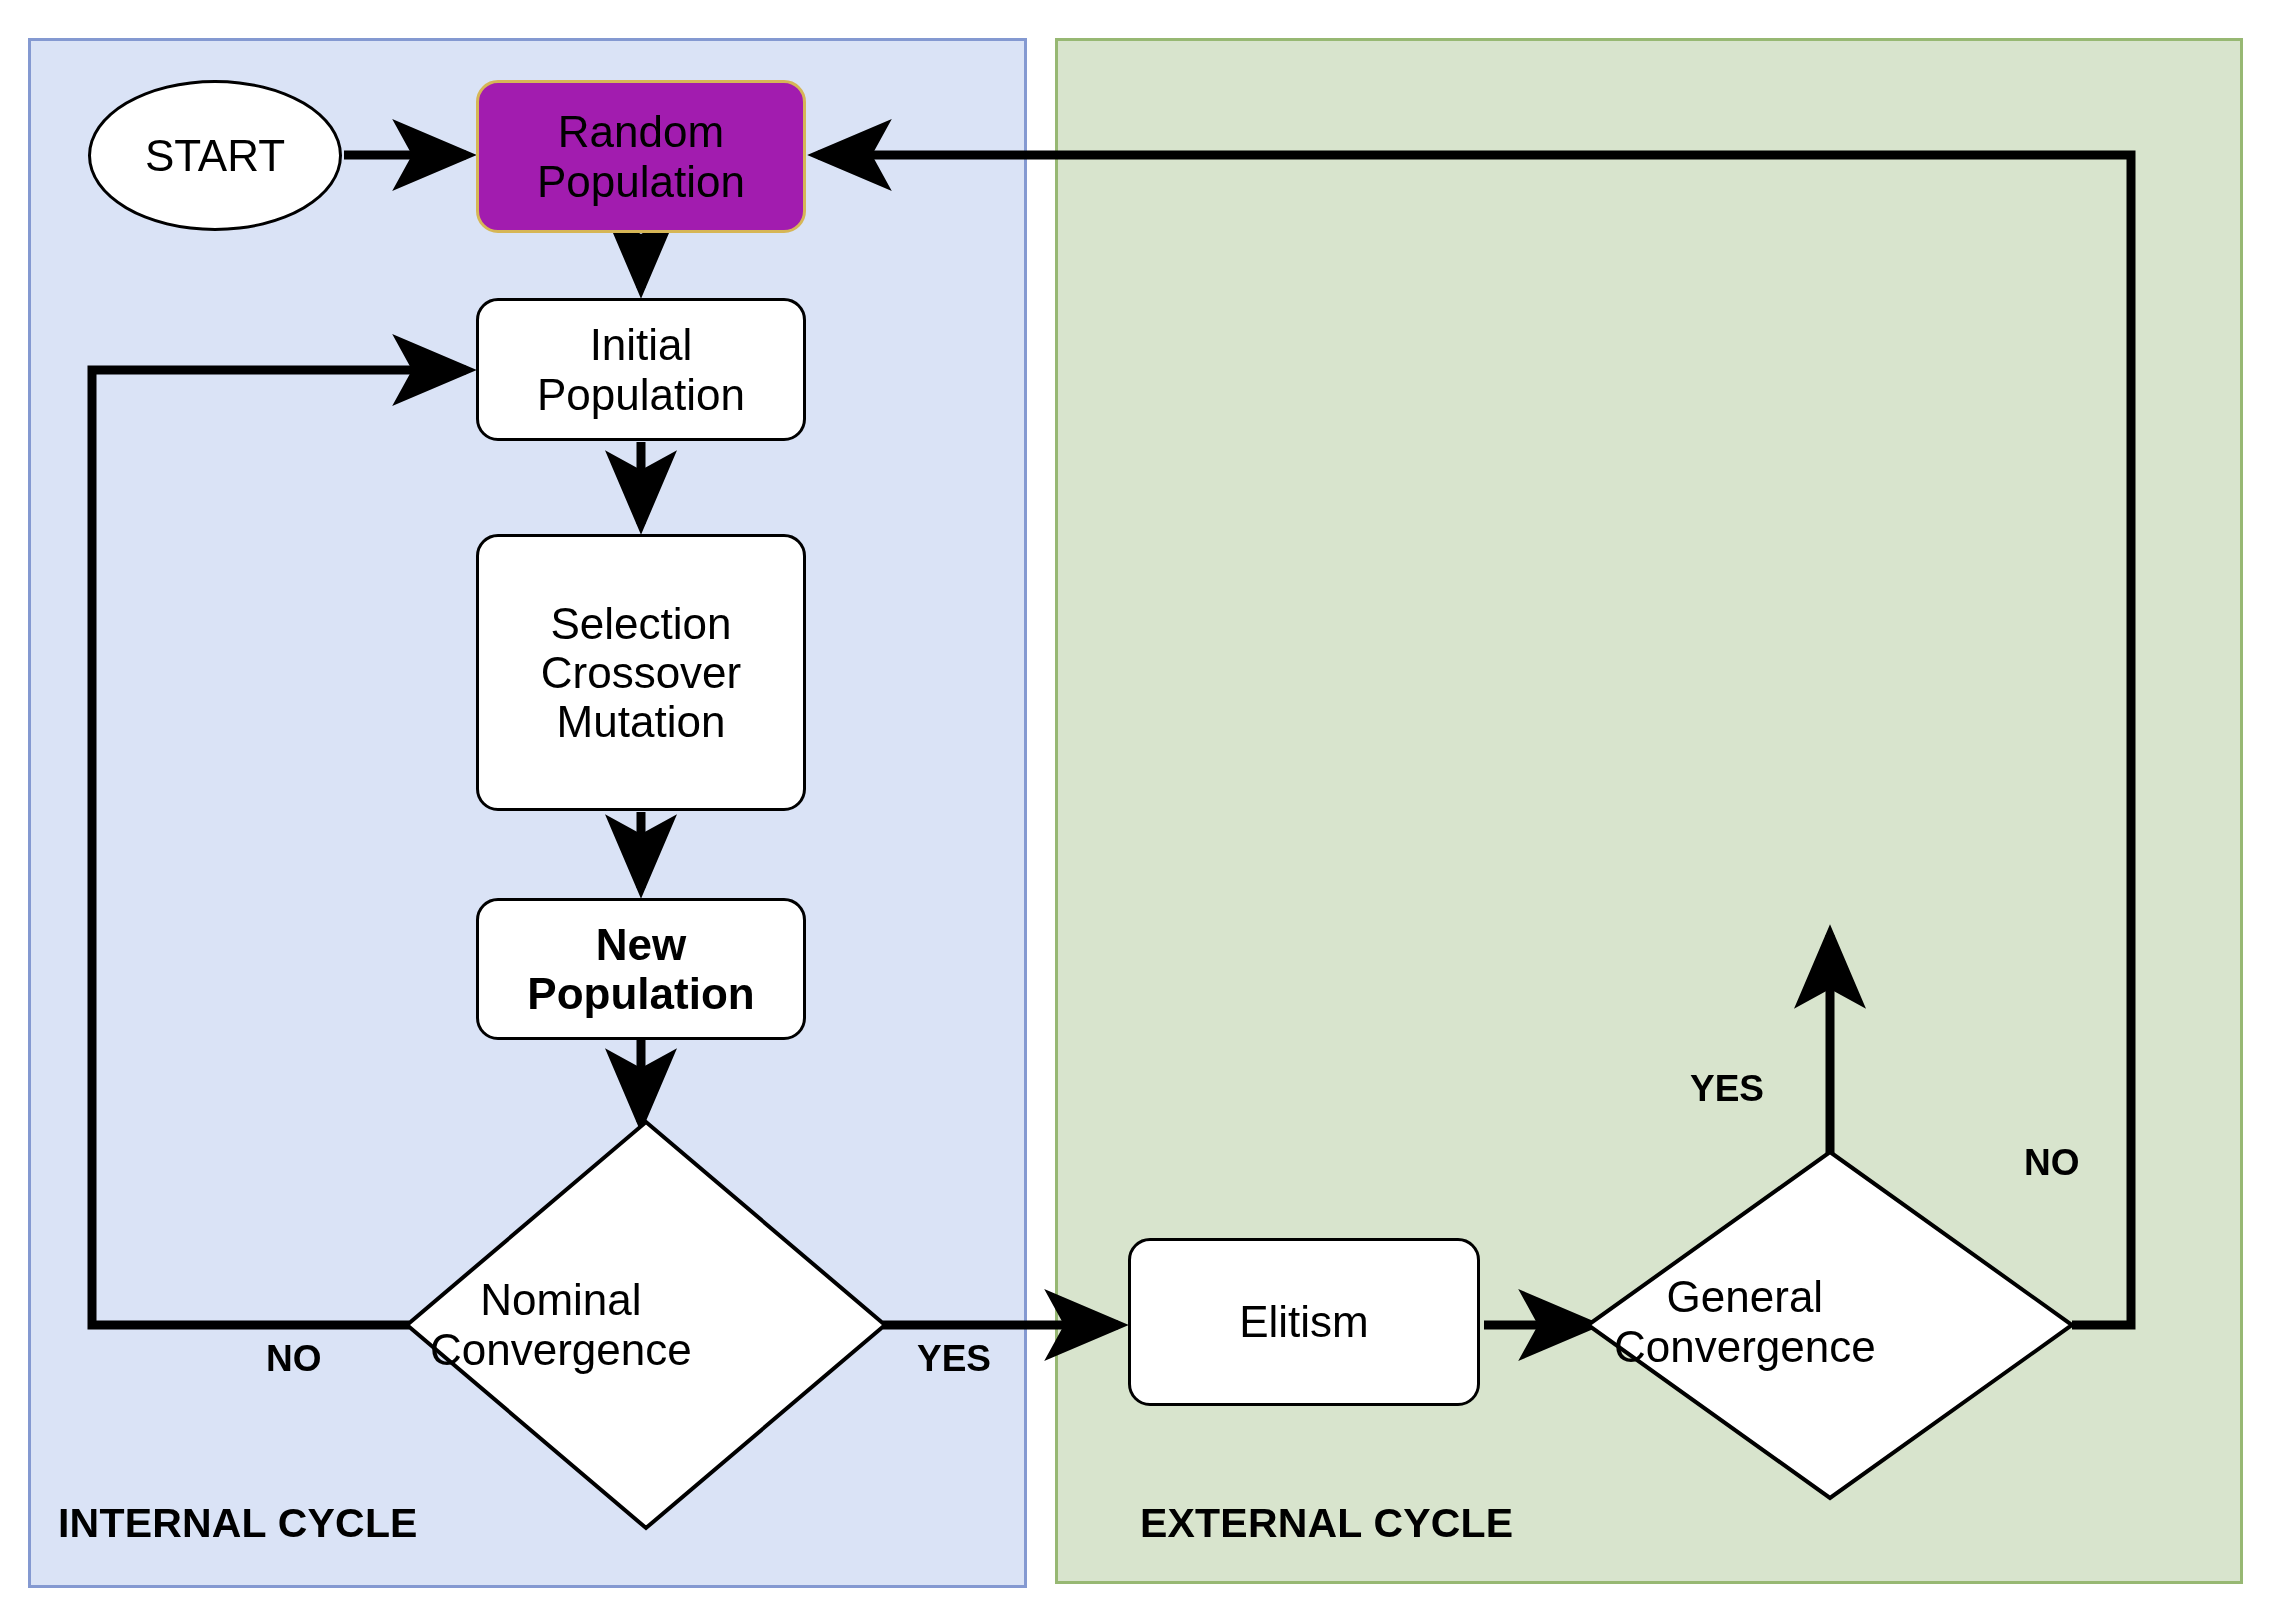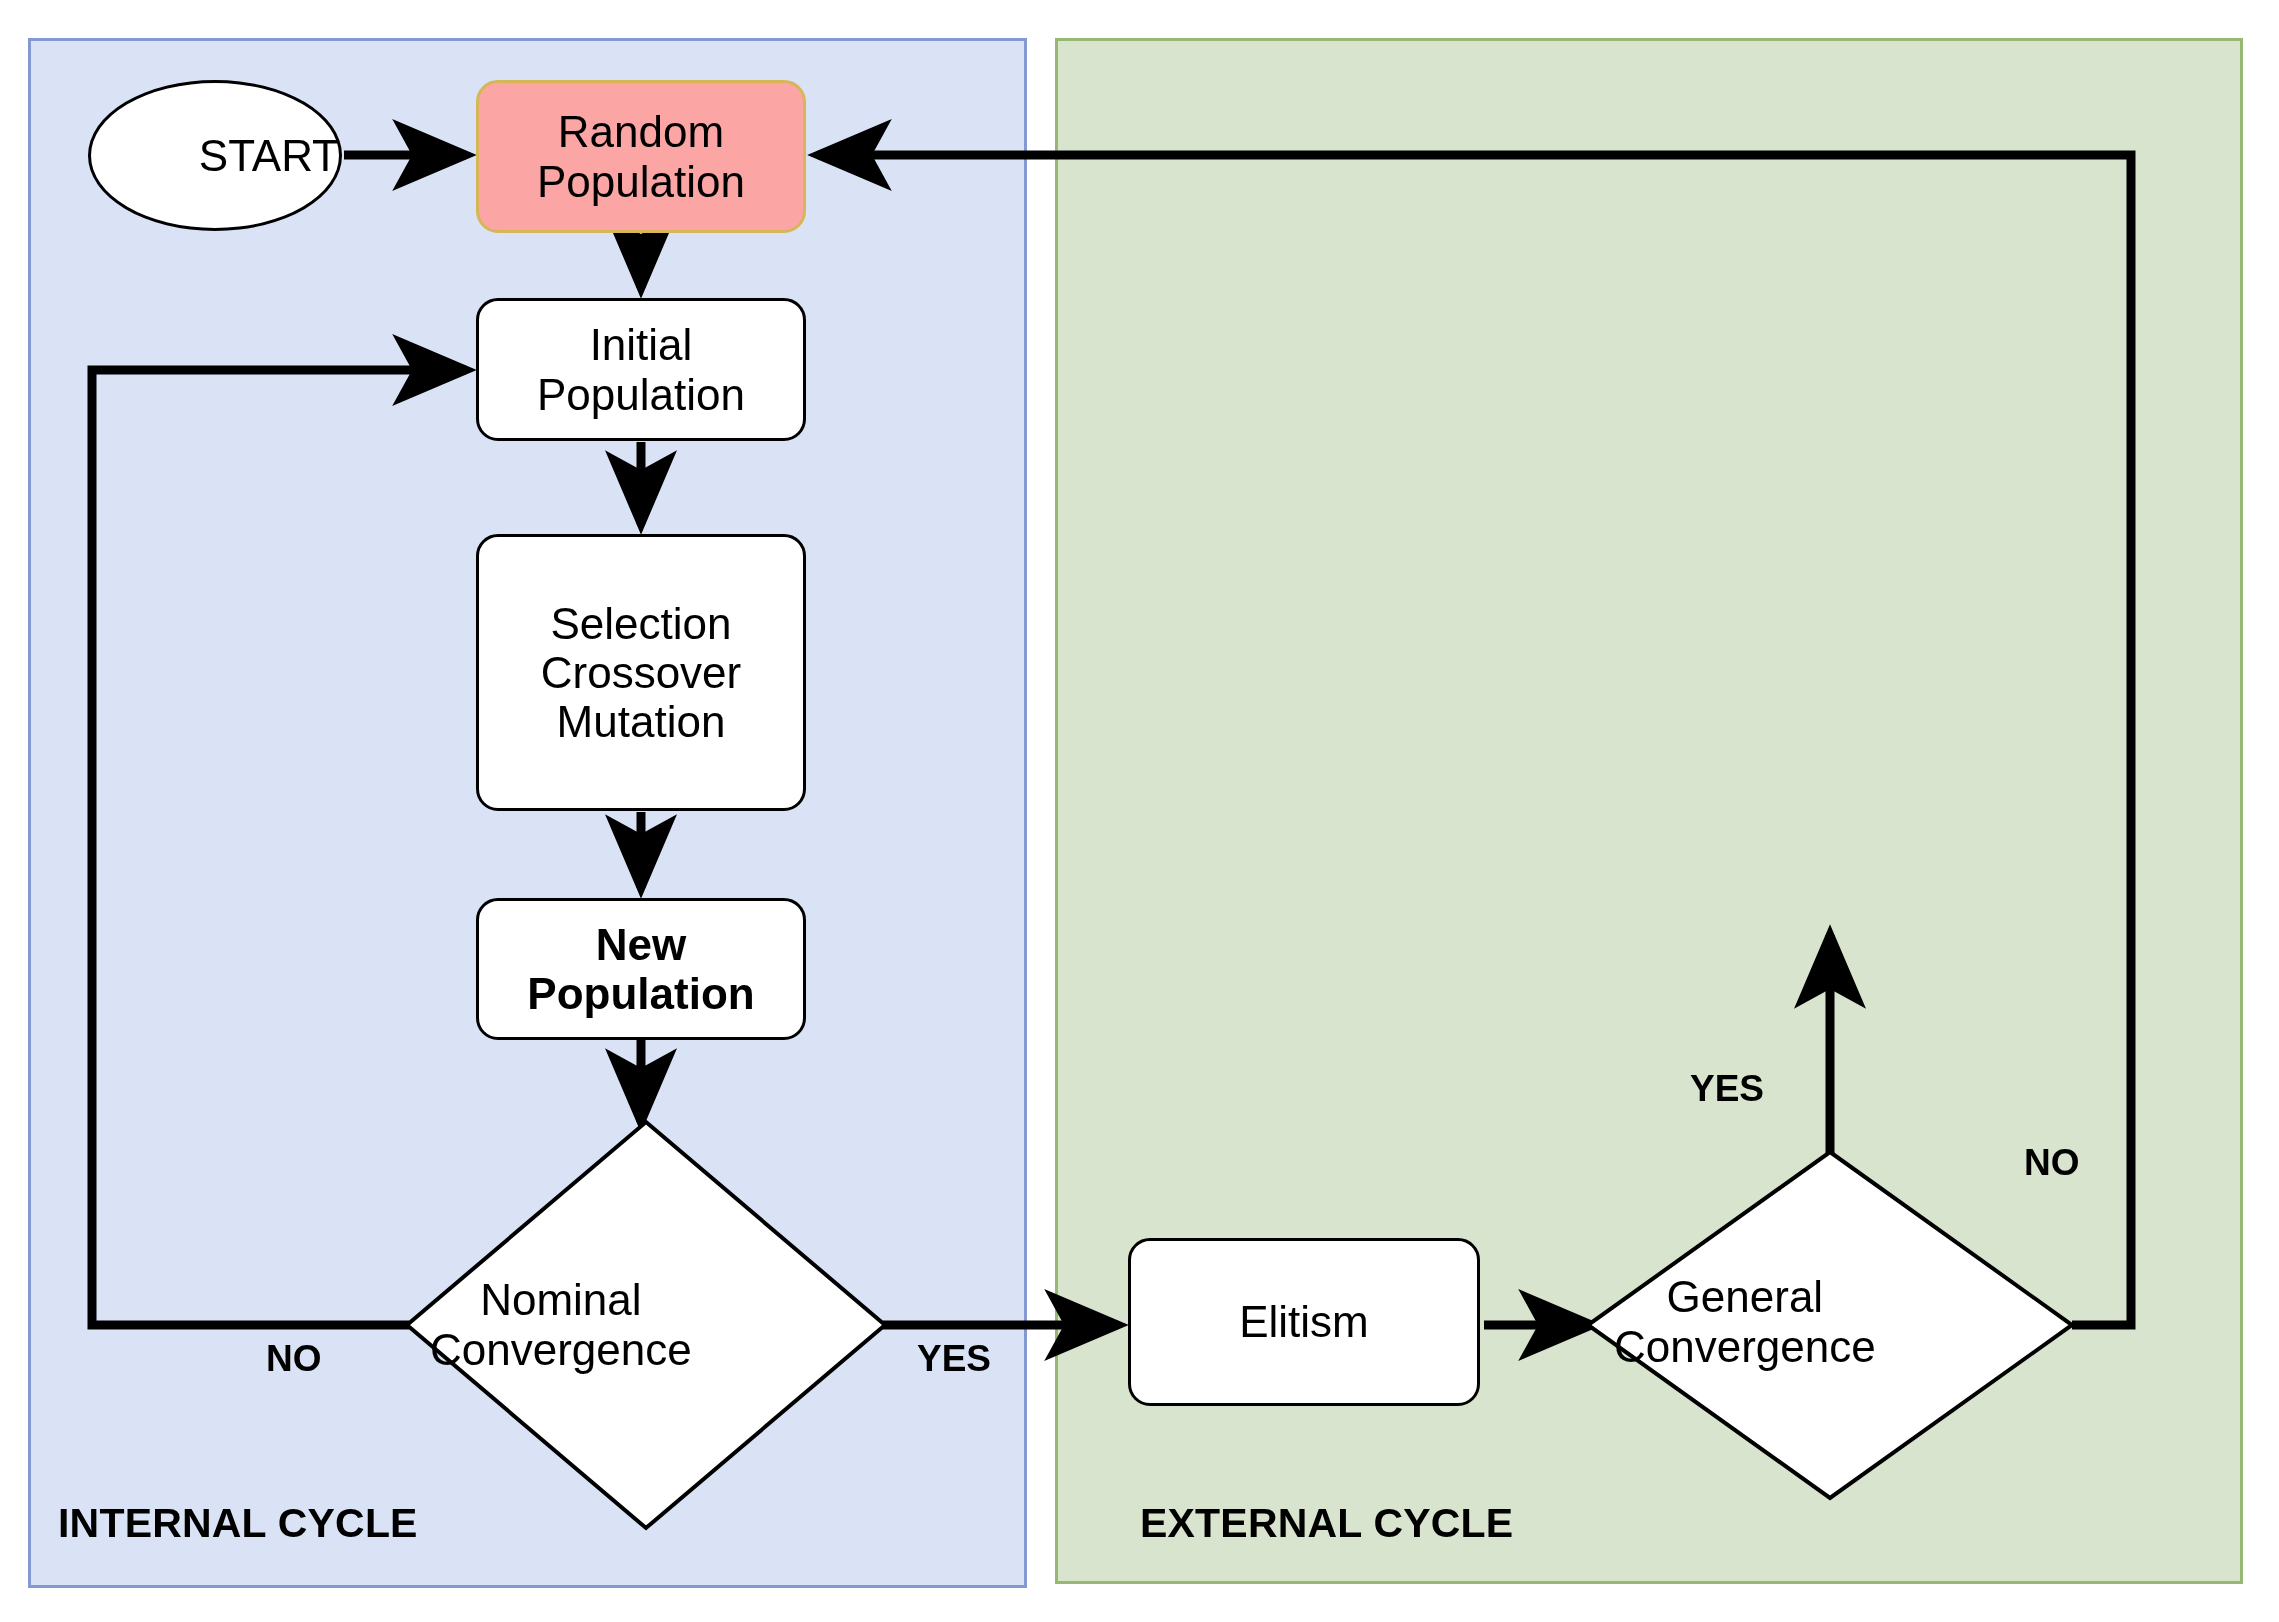--- a/index.html
+++ b/index.html
@@ -9,23 +9,23 @@
   svg#canvas{position:absolute;left:0;top:0;width:2279px;height:1622px;}
 
   .panel{position:absolute;box-sizing:border-box;}
   .panel-label{position:absolute;font-weight:bold;font-size:41px;color:#000;
                letter-spacing:.2px;white-space:nowrap;}
 
   .node{position:absolute;box-sizing:border-box;display:flex;
         align-items:center;justify-content:center;text-align:center;
         color:#000;line-height:1.12;}
   .rbox{border:3px solid #000;border-radius:22px;background:#ffffff;font-size:44px;}
-  .rbox.yellow{background:#fca5a5;border-color:#d6b656;}
+  .rbox.yellow{background:#a21caf;border-color:#d6b656;}
   .rbox.bluebox{background:#dae3f6;border-color:#7d95c8;border-width:3px;font-size:44px;border-radius:18px;}
-  .ellipse{border:3px solid #000;border-radius:50%;background:#ffffff;font-size:44px;justify-content:flex-end;}
+  .ellipse{border:3px solid #000;border-radius:50%;background:#ffffff;font-size:44px;}
 
   .diamond-label{position:absolute;display:flex;align-items:center;
                  text-align:center;font-size:44px;
                  color:#000;line-height:1.14;pointer-events:none;}
 
   .edge-label{position:absolute;font-weight:bold;font-size:37px;color:#000;
               white-space:nowrap;}
 </style>
 </head>
 <body>

